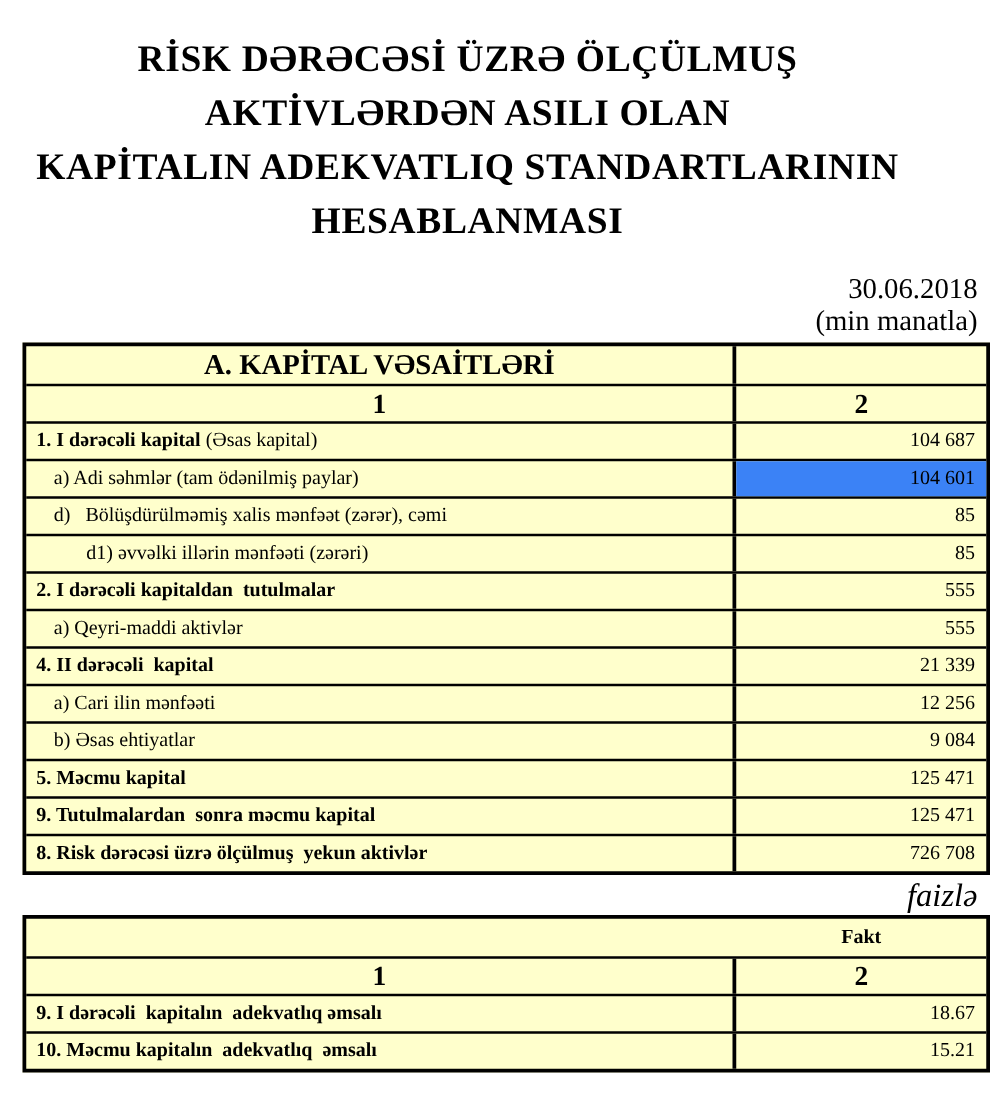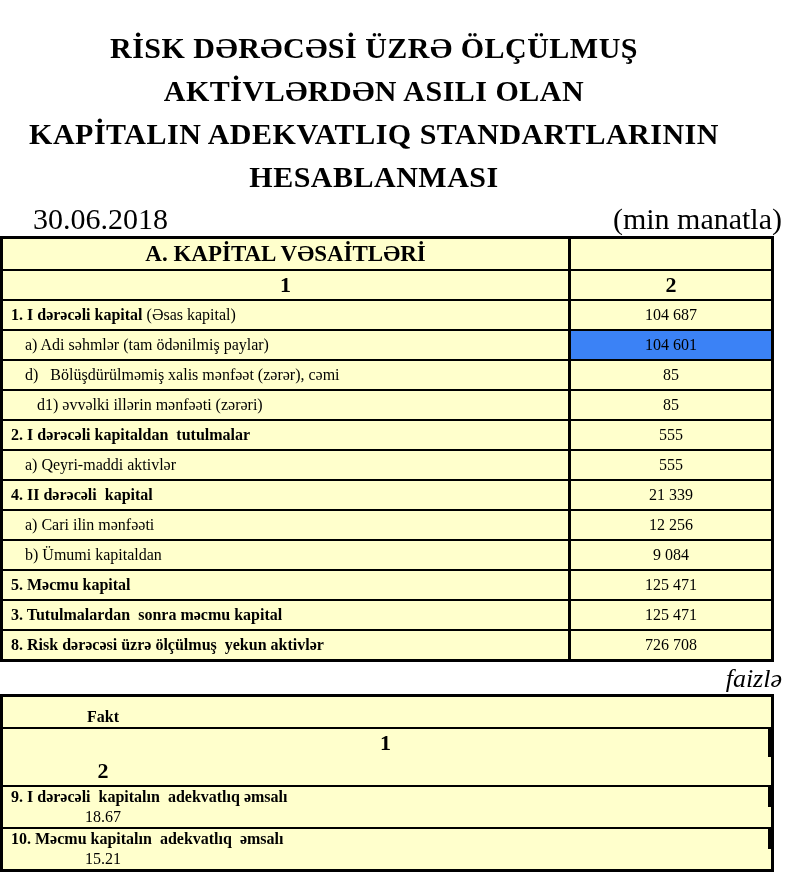--- a/index.html
+++ b/index.html
@@ -9,47 +9,47 @@
   }
   .page { width:800px; height:896px; position:relative; }
 
   
   .title-block { padding-top:26px; width:748px; text-align:center; }
   .title-line { font-weight:bold; font-size:30px; line-height:43px; letter-spacing:0.5px; }
 
   
   .meta-row {
     display:flex; justify-content:space-between; align-items:flex-end;
-    margin:8px 18px 4px 33px; font-size:30px; line-height:26px;
+    margin:20px 18px 4px 33px; font-size:23px; line-height:26px;flex-direction:column;
   }
 
   
-  .tbl { width:774px; border:3px solid #000; background:#FFFFCC; }
+  .tbl { margin-left:18px; width:774px; border:3px solid #000; background:#FFFFCC; }
   .trow { display:flex; border-top:2px solid #000; min-height:30px; align-items:stretch; }
   .trow:first-child { border-top:none; }
   .c1 { flex:1; border-right:3px solid #000; display:flex; align-items:center; padding:1px 8px; }
-  .c2 { width:200px; display:flex; align-items:center; justify-content:center; padding:1px 9px; }
+  .c2 { width:200px; display:flex; align-items:center; justify-content:flex-end; padding:1px 9px; }
   .c2.center { justify-content:center; }
   .c1.center { justify-content:center; }
   .c1.nb { border-right:none; }
   .bold { font-weight:bold; }
   .lbl, .val { font-size:16px; white-space:pre-wrap; }
   .lbl-strong { font-weight:bold; }
   .tblheader { font-size:23px; }
   .colnum { font-size:22px; font-weight:bold; }
   .indent1 .c1 { padding-left:22px; }
-  .indent2 .c1 { padding-left:34px; }
+  .indent2 .c1 { padding-left:48px; }
   .whitecell { background:#3b82f6; }
 
   
   .percent-note {
     text-align:right; margin:4px 18px 2px 0;
     font-style:italic; font-size:26px; line-height:26px;
   }
-  .tbl2 .trow { min-height:30px;flex-direction:column; }
+  .tbl2 .trow { min-height:30px; }
 </style>
 </head>
 <body>
 
 <div class="page">
 
   <div class="title-block">
     <div class="title-line">RİSK DƏRƏCƏSİ ÜZRƏ ÖLÇÜLMUŞ</div>
     <div class="title-line">AKTİVLƏRDƏN ASILI OLAN</div>
     <div class="title-line">KAPİTALIN ADEKVATLIQ STANDARTLARININ</div>
@@ -136,37 +136,37 @@
     <div class="trow indent1">
       <div class="c1">
           <span class="lbl">a) Cari ilin mənfəəti</span>
         </div>
       <div class="c2">
           <span class="val">12 256</span>
         </div>
     </div>
     <div class="trow indent1">
       <div class="c1">
-          <span class="lbl">b) Ümumi kapitaldan</span>
+          <span class="lbl">b) Əsas ehtiyatlar</span>
         </div>
       <div class="c2">
           <span class="val">9 084</span>
         </div>
     </div>
     <div class="trow">
       <div class="c1">
           <span class="lbl lbl-strong">5. Məcmu kapital</span>
         </div>
       <div class="c2">
           <span class="val">125 471</span>
         </div>
     </div>
     <div class="trow">
       <div class="c1">
-          <span class="lbl lbl-strong">3. Tutulmalardan  sonra məcmu kapital</span>
+          <span class="lbl lbl-strong">9. Tutulmalardan  sonra məcmu kapital</span>
         </div>
       <div class="c2">
           <span class="val">125 471</span>
         </div>
     </div>
     <div class="trow">
       <div class="c1">
           <span class="lbl lbl-strong">8. Risk dərəcəsi üzrə ölçülmuş  yekun aktivlər</span>
         </div>
       <div class="c2">

